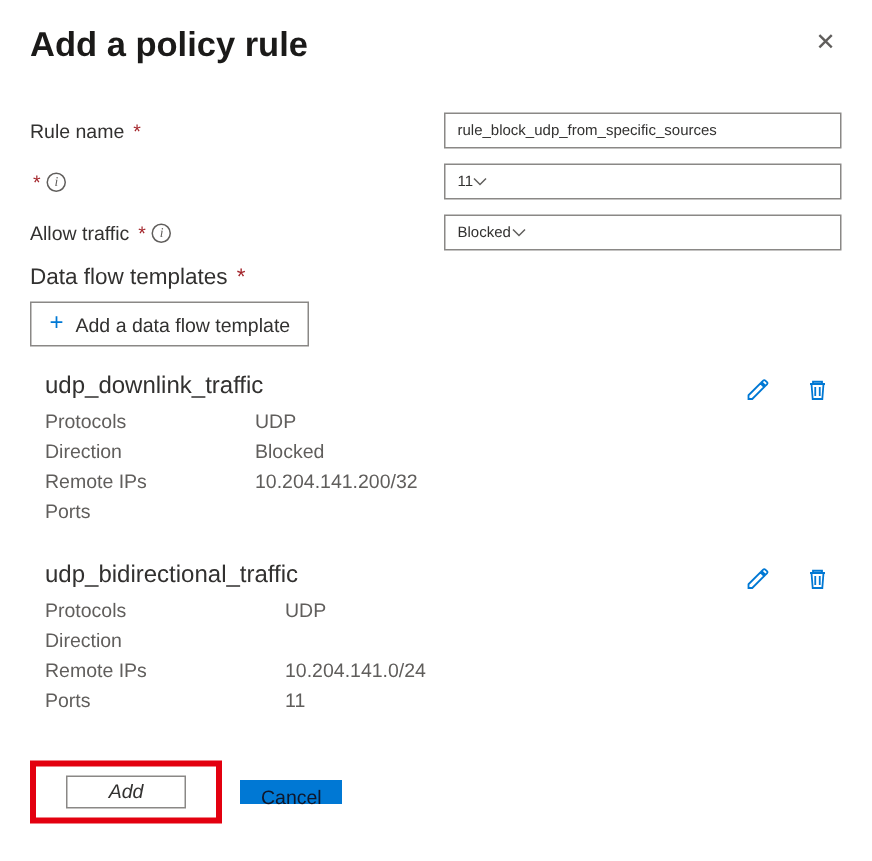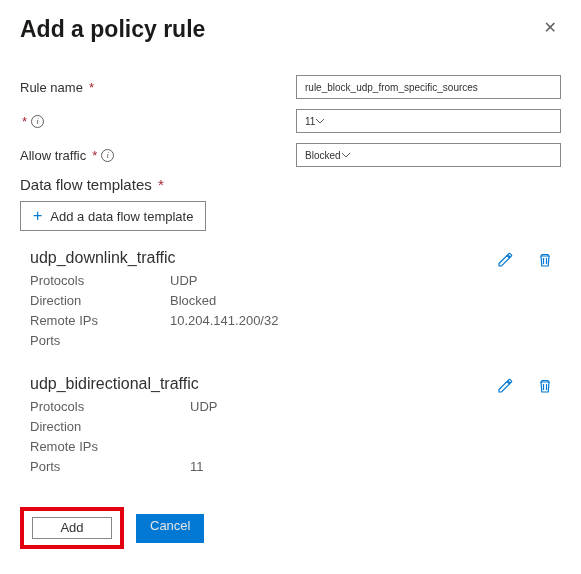--- a/index.html
+++ b/index.html
@@ -141,39 +141,40 @@
   .kv-key2 { flex: 0 0 160px; }
   .kv-val { flex: 1; }
   .footer {
     margin-top: 30px;
     display: flex;
     gap: 12px;
     align-items: center;
   }
   .highlight-box {
     border: 4px solid #e3000f;
-    padding: 6px 8px;
+    padding: 6px 20px;
     display: inline-block;
+    font-style: italic;
   }
   .btn-add {
     width: 80px;
     height: 22px;
     border: 1px solid #8a8886;
     background: #fff;
     font-size: 13px;
     color: #323130;
     cursor: pointer;
     text-align: center;
     line-height: 20px;
   }
   .btn-cancel {
-    height: 29px;
+    height: 16px;
     padding: 0 14px;
     background: #0078d4;
-    color: #e5e5e5;
+    color: #0f172a;
     border: none;
     font-size: 13px;
     cursor: pointer;
     line-height: 24px;
     text-align: center;
   }
   svg { display: block; }
 </style>
 </head>
 <body>
@@ -292,20 +293,21 @@
   </div>
   <div class="kv-row">
       <div class="kv-key2">Protocols</div>
       <div class="kv-val">UDP</div>
     </div>
   <div class="kv-row">
       <div class="kv-key2">Direction</div>
     </div>
   <div class="kv-row">
       <div class="kv-key2">Remote IPs</div>
+      <div class="kv-val">10.204.141.0/24</div>
     </div>
   <div class="kv-row">
       <div class="kv-key2">Ports</div>
       <div class="kv-val">11</div>
     </div>
 </div>
 
 <div class="footer">
   <span class="highlight-box">
     <div class="btn-add">Add</div>

